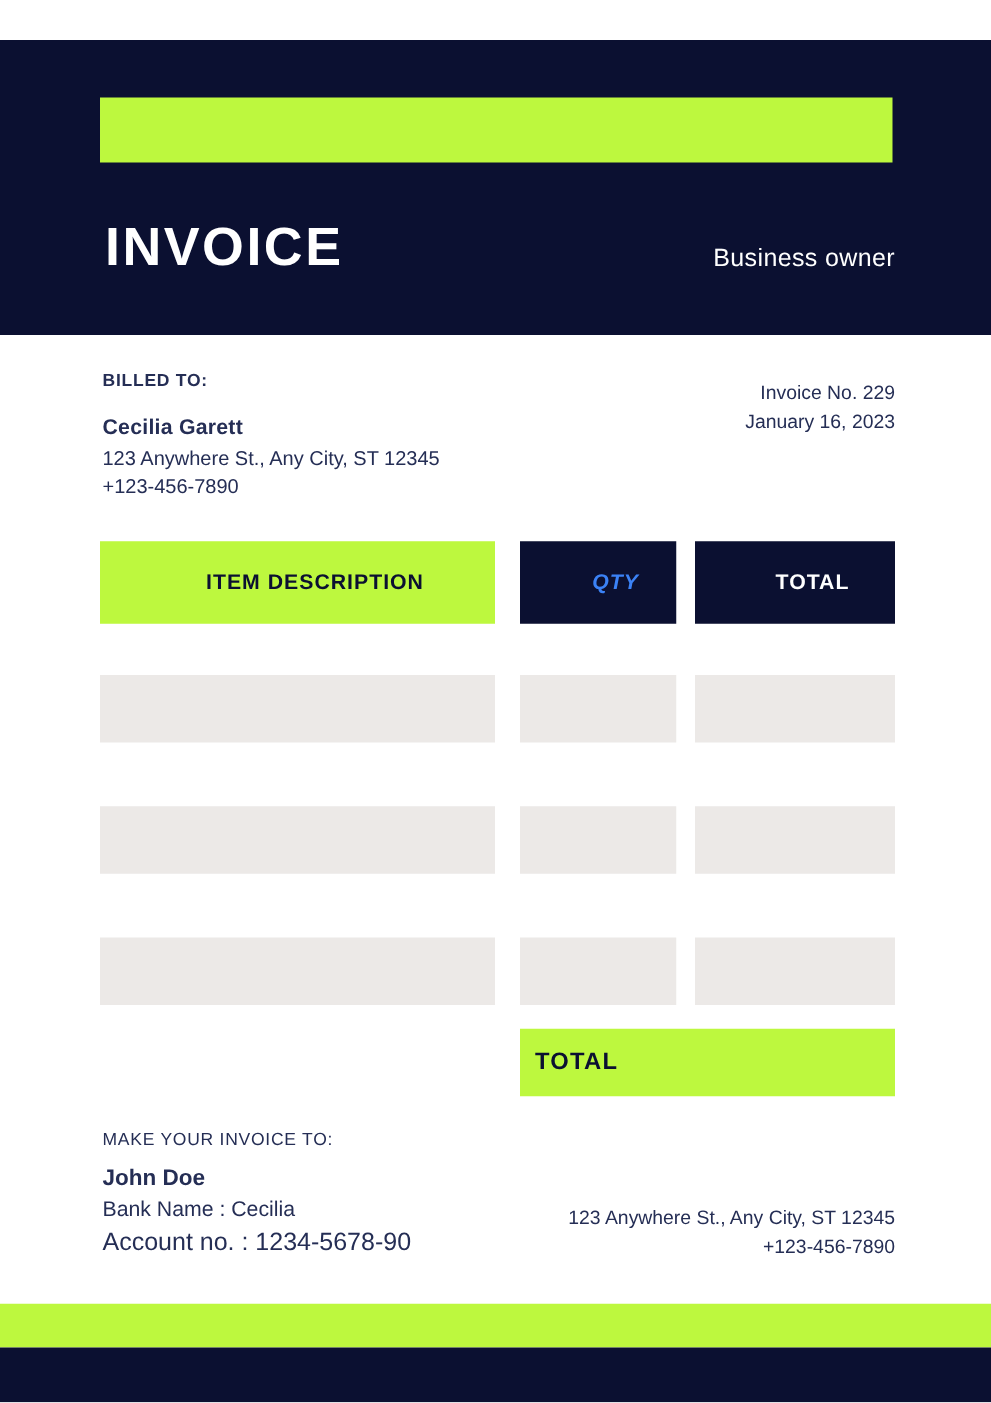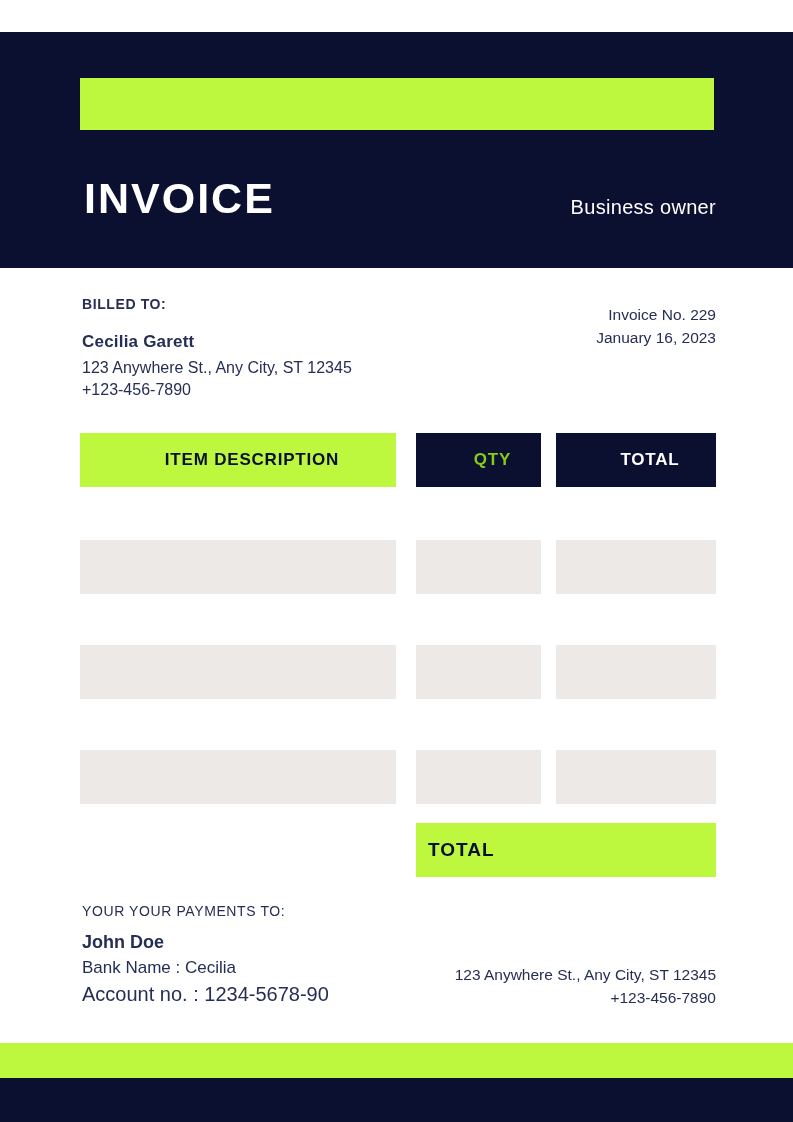--- a/index.html
+++ b/index.html
@@ -40,24 +40,24 @@
   
   .billed-label{left:82px;top:296px;font-size:14px;font-weight:700;letter-spacing:0.6px;}
   .billed-name{left:82px;top:332px;font-size:17px;font-weight:bold;letter-spacing:0.2px;}
   .billed-address{left:82px;top:359px;font-size:16px;}
   .billed-phone{left:82px;top:381px;font-size:16px;}
 
   
   .meta{right:77px;top:303px;text-align:right;font-size:15.5px;line-height:23px;}
 
   
-  .th{height:54px;display:flex;align-items:center;justify-content:center;
+  .th{height:66px;display:flex;align-items:center;justify-content:center;
       font-weight:bold;font-size:17px;letter-spacing:0.8px;padding-left:28px;}
   .th-desc{left:80px;top:433px;width:316px;background:var(--lime);color:var(--navy);}
-  .th-qty{left:416px;top:433px;width:125px;background:var(--navy);color:#84cc16;}
+  .th-qty{left:416px;top:433px;width:125px;background:var(--navy);color:#3b82f6;font-style:italic;}
   .th-total{left:556px;top:433px;width:160px;background:var(--navy);color:#ffffff;}
 
   .cell{height:54px;background:var(--gray);font-size:15px;display:flex;align-items:center;padding:0 12px;}
   .c1{left:80px;width:316px;}
   .c2{left:416px;width:125px;}
   .c3{left:556px;width:160px;}
   .r1{top:540px;} .r2{top:645px;} .r3{top:750px;}
 
   .total-bar{
     left:416px;top:823px;width:300px;height:54px;background:var(--lime);
@@ -109,21 +109,21 @@
   <div class="abs cell c1 r2"></div>
   <div class="abs cell c2 r2"></div>
   <div class="abs cell c3 r2"></div>
 
   <div class="abs cell c1 r3"></div>
   <div class="abs cell c2 r3"></div>
   <div class="abs cell c3 r3"></div>
 
   <div class="abs total-bar">TOTAL</div>
 
-  <div class="abs pay-label">YOUR YOUR PAYMENTS TO:</div>
+  <div class="abs pay-label">MAKE YOUR INVOICE TO:</div>
   <div class="abs pay-name">John Doe</div>
   <div class="abs pay-bank">Bank Name : Cecilia</div>
   <div class="abs pay-account">Account no. : 1234-5678-90</div>
 
   <div class="abs contact">
     <div>123 Anywhere St., Any City, ST 12345</div>
     <div>+123-456-7890</div>
   </div>
 
   <div class="abs footer-lime"></div>

